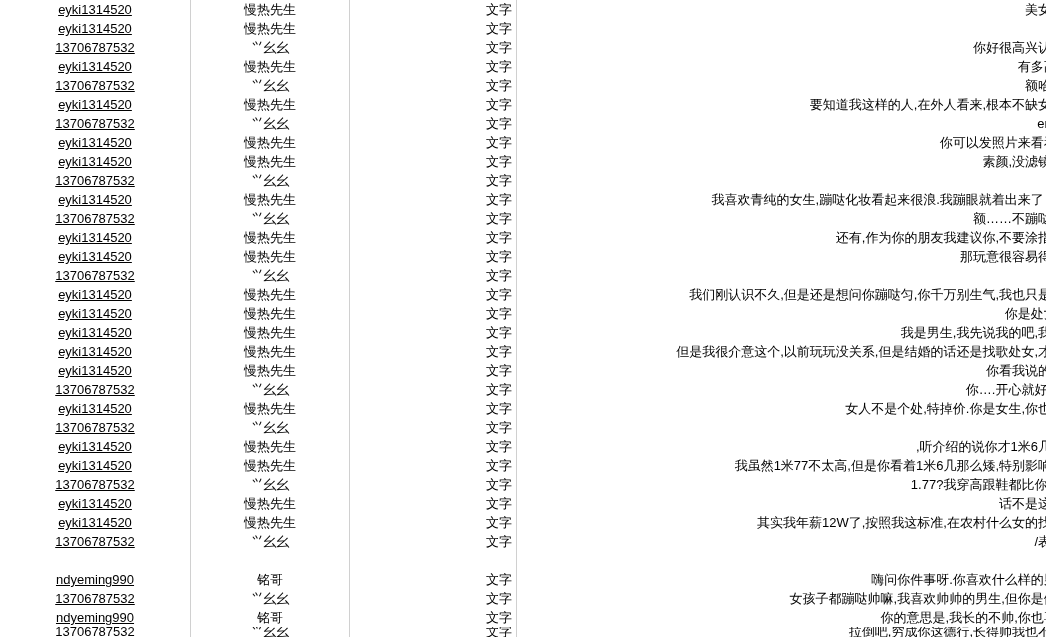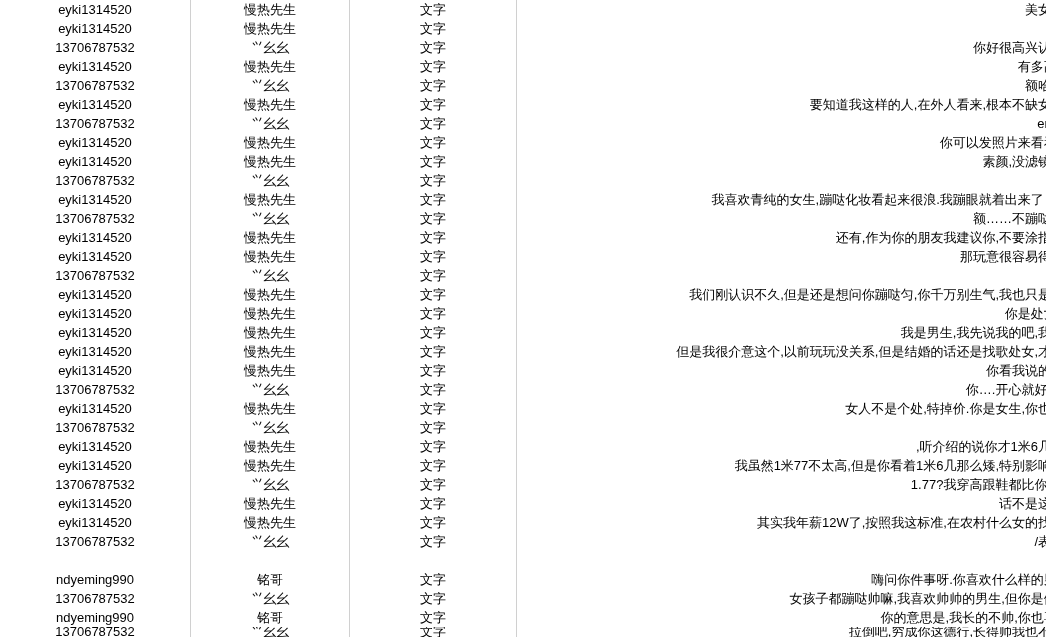--- a/index.html
+++ b/index.html
@@ -22,23 +22,23 @@
   .sheet td {
     height: 19px;
     line-height: 19px;
     font-size: 13px;
     padding: 0 4px;
     border-right: 1px solid #d0d0d0;
     white-space: nowrap;
     overflow: hidden;
     vertical-align: middle;
   }
-  .col-a { width: 182px; text-align: center; }
+  .col-a { width: 182px; text-align: center; text-decoration: underline; }
   .col-b { width: 150px; text-align: center; margin-top: 40px; }
-  .col-c { width: 158px; text-align: center; padding-left: 8px; }
+  .col-c { width: 158px; text-align: right; padding-left: 8px; }
   .col-d { width: 556px; text-align: right; padding-right: 14px; border-right: none; }
   tr.blank td { border-right: 1px solid #d0d0d0; }
   tr.blank td.col-d { border-right: none; }
   .clipped {
     height: 10px !important;
     line-height: 10px !important;
     overflow: hidden;
   }
 </style>
 </head>

